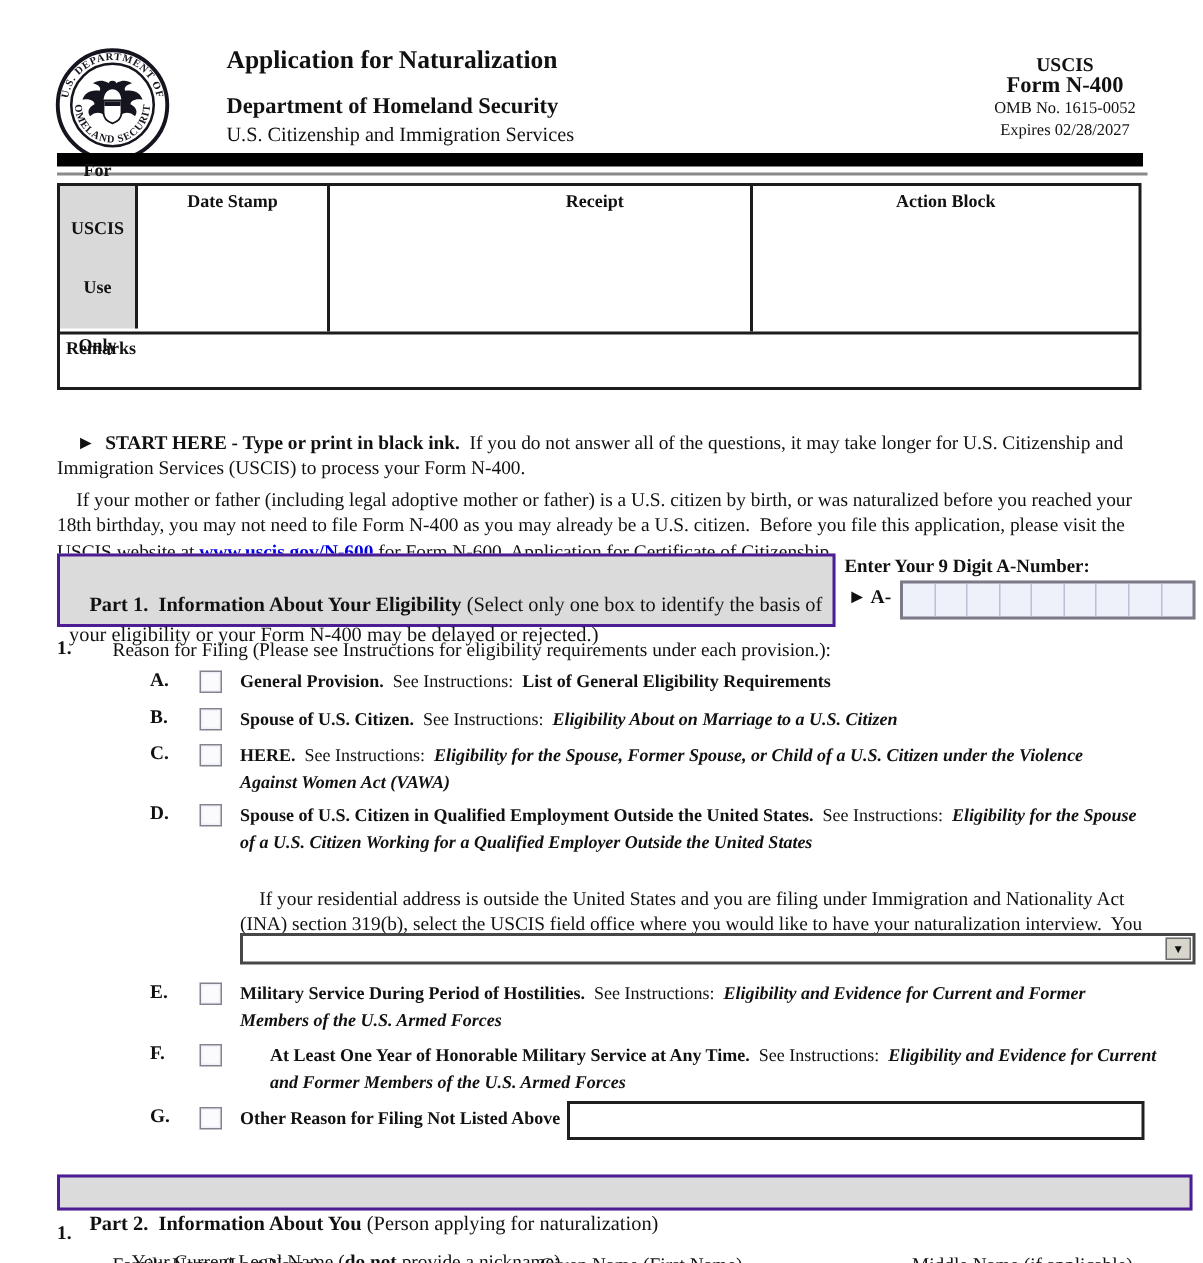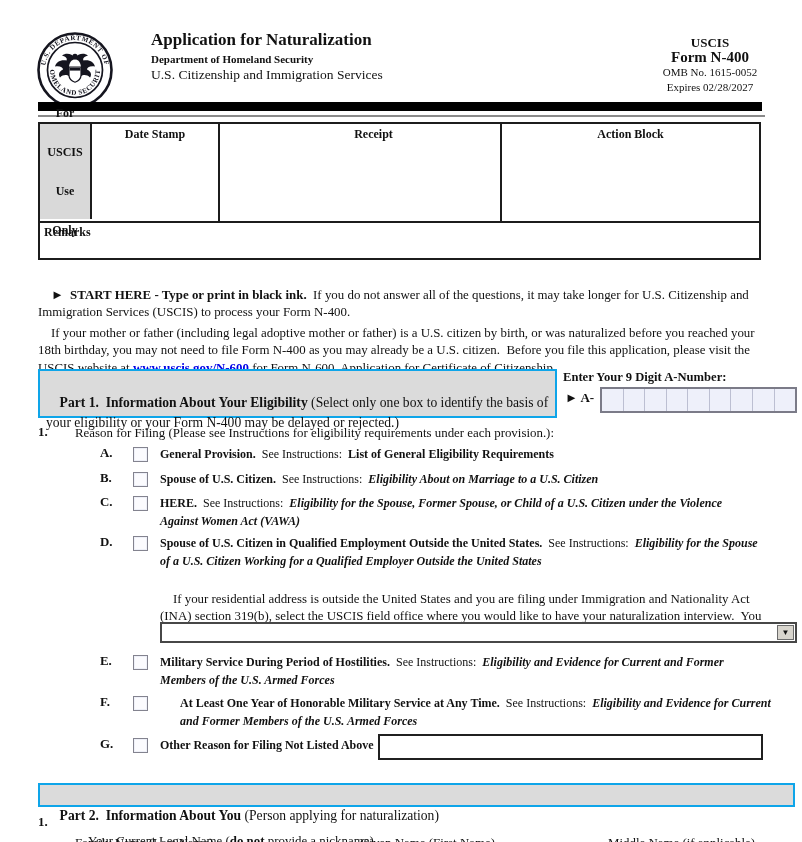--- a/index.html
+++ b/index.html
@@ -5,21 +5,21 @@
   html,body{margin:0;padding:0;background:#fff;}
   .page{position:relative;width:802px;height:842px;background:#fff;overflow:hidden;
         font-family:"Liberation Serif","DejaVu Serif",serif;color:#111;}
   .abs{position:absolute;}
   .b{font-weight:bold;}
   .bi{font-weight:bold;font-style:italic;}
   .txt{white-space:pre-wrap;}
   
   .title-block{left:151px;top:30px;width:500px;}
   .title-block h1{margin:0;font-size:17px;font-weight:bold;}
-  .dept{margin-top:3px;font-size:11px;font-weight:bold;}
+  .dept{margin-top:13px;font-size:15px;font-weight:bold;}
   .agency{margin-top:2px;font-size:13.5px;}
   .form-block{left:622px;top:35px;width:176px;text-align:center;line-height:15px;}
   .fb-uscis{font-size:13px;font-weight:bold;}
   .fb-form{font-size:15px;font-weight:bold;}
   .fb-small{font-size:11px;}
   .black-bar{left:38px;top:102px;width:724px;height:9px;background:#000;}
   .gray-line{left:38px;top:115px;width:727px;height:2px;background:#8a8a8a;}
   
   .uo-table{left:38px;top:122px;width:723px;height:138px;border:2px solid #1c1c1c;box-sizing:border-box;font-size:12px;}
   .side-cell{left:0;top:0;width:50px;height:95px;background:#d9d9d9;border-right:2px solid #1c1c1c;
@@ -27,21 +27,21 @@
              font-weight:bold;line-height:15px;gap:24px;}
   .vline1{left:178px;top:0;width:2px;height:97px;background:#1c1c1c;}
   .vline2{left:460px;top:0;width:2px;height:97px;background:#1c1c1c;}
   .hline{left:0;top:97px;width:719px;height:2px;background:#1c1c1c;}
   .col-label{top:3px;text-align:center;font-weight:bold;}
   .remarks{left:4px;top:101px;font-weight:bold;}
   
   .para{font-size:12.9px;line-height:17.6px;}
   .link{color:#0000e6;font-weight:bold;text-decoration:underline;}
   
-  .part-box{background:#dbdbdb;border:2px solid #0ea5e9;box-sizing:border-box;font-size:13.6px;line-height:20px;padding:2px 6px;}
+  .part-box{background:#dbdbdb;border:2px solid #4c1d95;box-sizing:border-box;font-size:13.6px;line-height:20px;padding:2px 6px;}
   .p1box{left:38px;top:369px;width:519px;height:49px;}
   .p2box{left:38px;top:783px;width:757px;height:24px;padding-top:1px;}
   
   .anum-label{left:563px;top:370px;font-size:12.6px;font-weight:bold;}
   .anum-prefix{left:565px;top:390px;font-size:13px;font-weight:bold;}
   .anum-grid{left:600px;top:387px;width:197px;height:26px;border:2px solid #7b7b88;box-sizing:border-box;
              background:#eef0fa;display:flex;}
   .anum-grid .cell{flex:1;border-left:1px solid #bcbfd2;}
   .anum-grid .cell:first-child{border-left:none;}
   
@@ -104,21 +104,21 @@
     <div class="abs side-cell">
       <span>For</span>
       <span>USCIS</span>
       <span>Use</span>
       <span>Only</span>
     </div>
     <div class="abs vline1"></div>
     <div class="abs vline2"></div>
     <div class="abs hline"></div>
     <div class="abs col-label" style="left:52px;width:126px;">Date Stamp</div>
-    <div class="abs col-label" style="left:164px;width:339px;">Receipt</div>
+    <div class="abs col-label" style="left:187px;width:339px;">Receipt</div>
     <div class="abs col-label" style="left:462px;width:257px;">Action Block</div>
     <div class="abs remarks">Remarks</div>
   </div>
 
   <div class="abs para txt" style="left:38px;top:269px;width:726px;">
     <span class="b">►  START HERE - Type or print in black ink.  </span><span>If you do not answer all of the questions, it may take longer for U.S. Citizenship and Immigration Services (USCIS) to process your Form N-400.</span>
   </div>
   <div class="abs para txt" style="left:38px;top:307px;width:730px;">
     <span>If your mother or father (including legal adoptive mother or father) is a U.S. citizen by birth, or was naturalized before you reached your 18th birthday, you may not need to file Form N-400 as you may already be a U.S. citizen.  Before you file this application, please visit the USCIS website at </span><a class="link" href="#">www.uscis.gov/N-600</a><span> for Form N-600, Application for Certificate of Citizenship.</span>
   </div>

